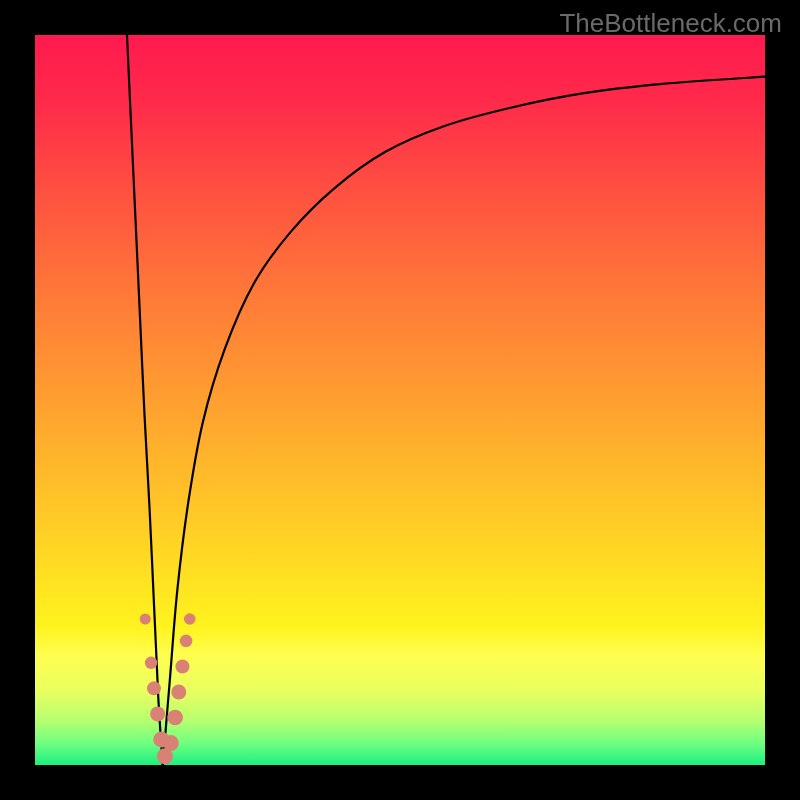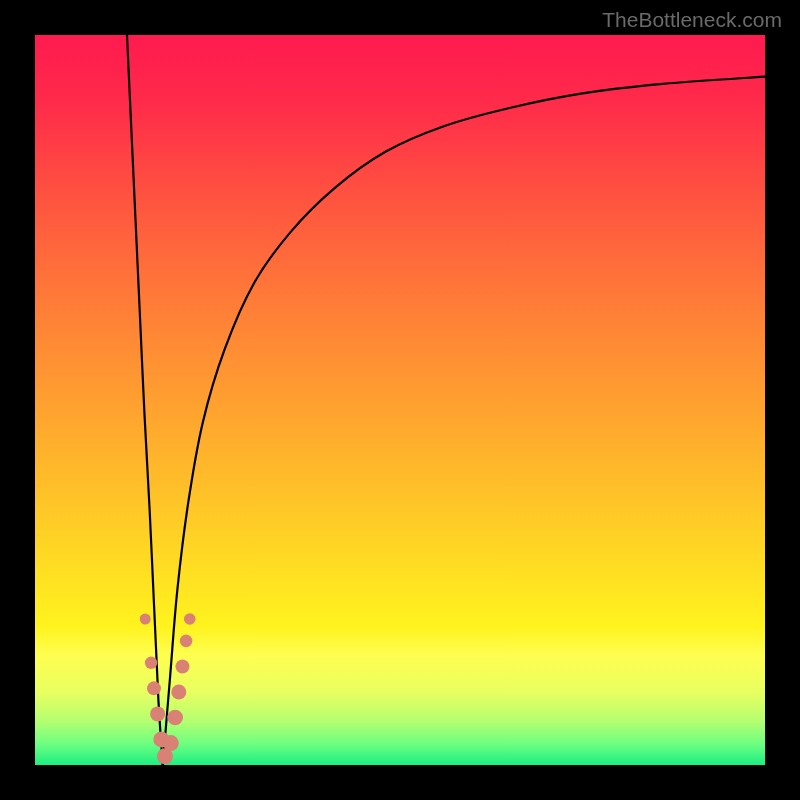--- a/index.html
+++ b/index.html
@@ -24,21 +24,21 @@
     left: 0;
     top: 0;
     width: 730px;
     height: 730px;
   }
   .watermark {
     position: absolute;
     top: 8px;
     right: 18px;
     color: #6a6a6a;
-    font-size: 21px;
+    font-size: 26px;
     font-weight: 400;
     letter-spacing: 0px;
     font-family: Arial, Helvetica, sans-serif;
   }
 </style>
 </head>
 <body>
 
 <div class="frame">
   <svg class="plot" viewBox="0 0 730 730" preserveAspectRatio="none">

